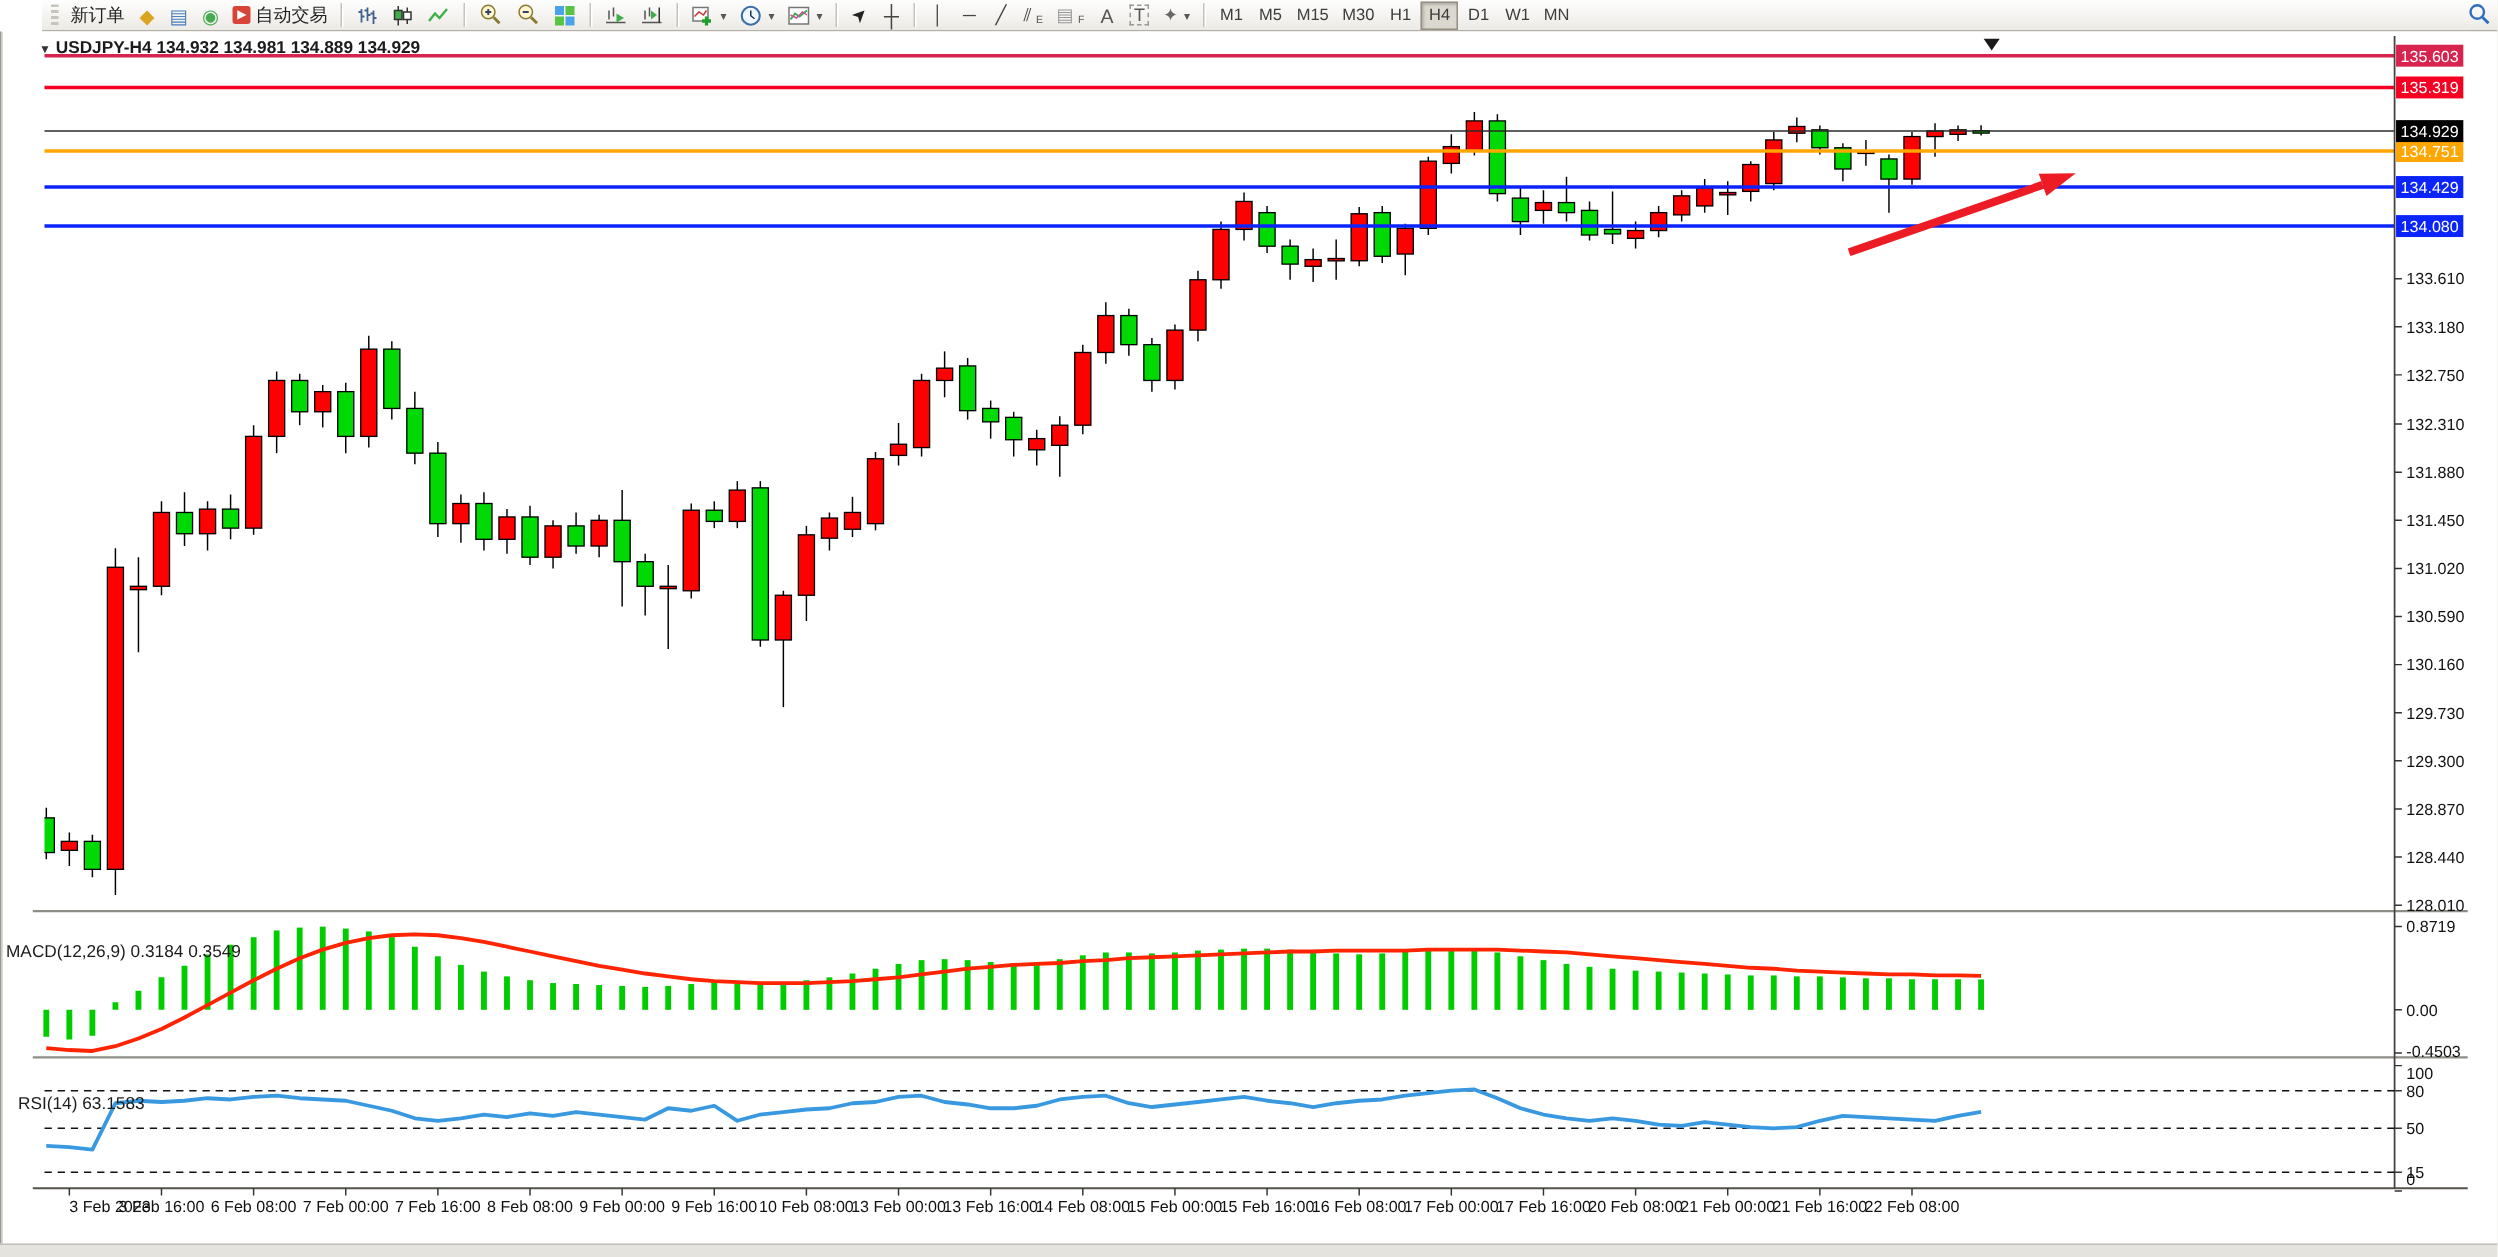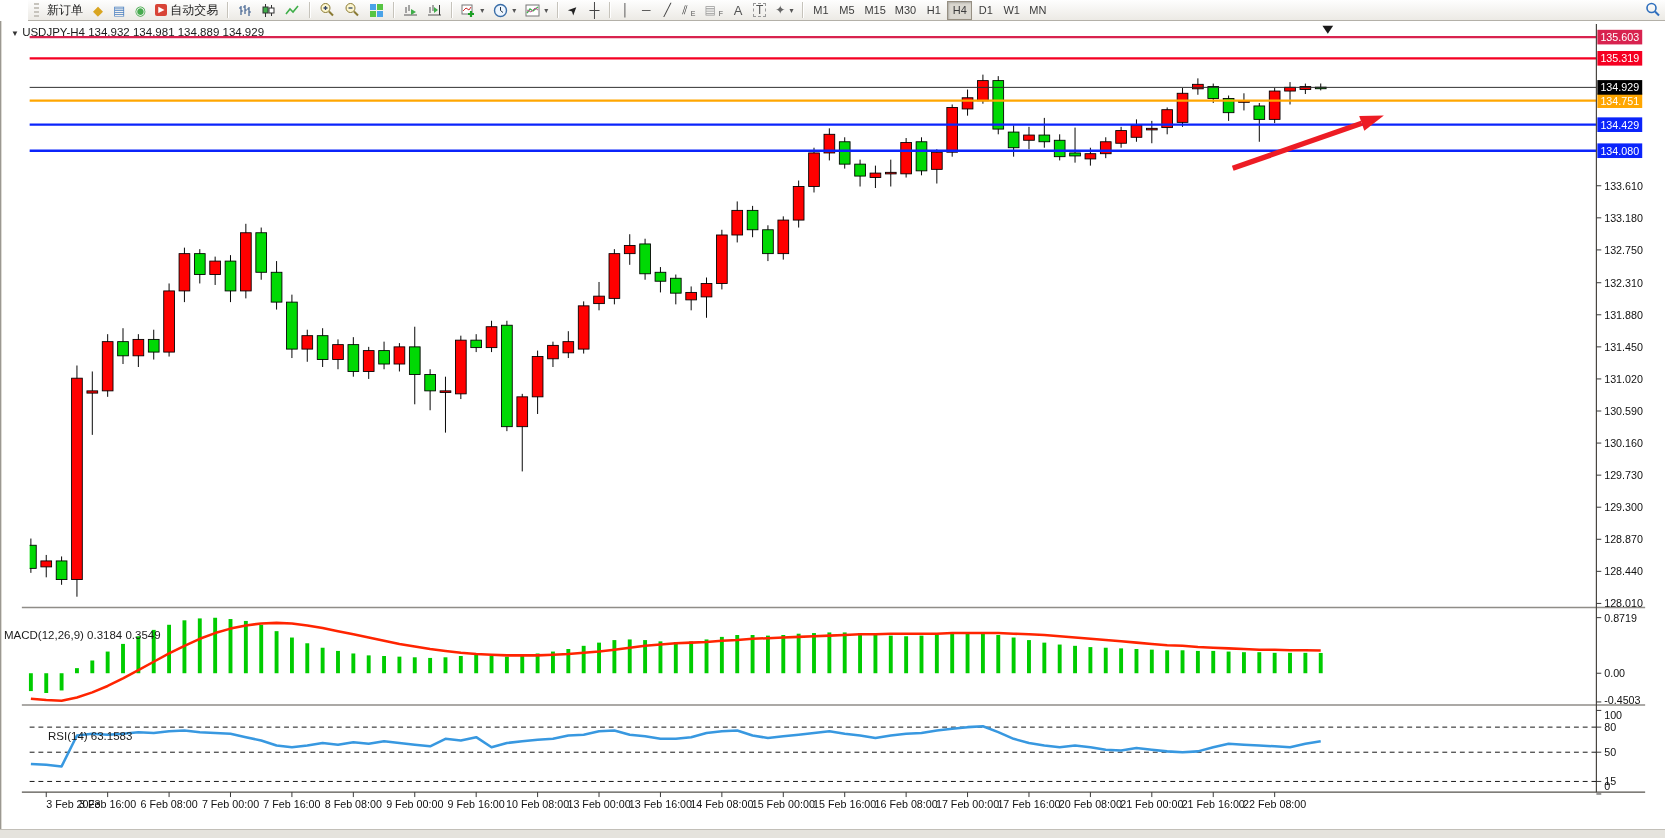--- a/index.html
+++ b/index.html
@@ -17,23 +17,23 @@
   .g{font-size:12px;line-height:1;}
   .spacer{flex:1;}
   .at-ic{width:12px;height:12px;background:#d84437;border-radius:2px;color:#fff;font-size:8px;line-height:12px;text-align:center;flex:none;}
   .badge{position:absolute;top:-3px;right:-4px;width:11px;height:11px;border-radius:50%;background:#e52b1e;color:#fff;
     font:bold 8px/11px "Liberation Sans",sans-serif;text-align:center;}
   .chatwrap{position:relative;}
   
   .chart-wrap{position:absolute;top:21px;left:0;width:1665px;height:817px;background:#fff;
     border-left:1px solid #9b9891;box-shadow:inset 1px 0 0 #dcdad4;}
   .overlay{position:absolute;font:11.5px "Liberation Sans",sans-serif;color:#1b1b1b;white-space:pre;}
-  .o-title{left:10px;top:5px;}
+  .o-title{left:25px;top:5px;font-weight:bold;}
   .o-macd{left:3px;top:608px;}
-  .o-rsi{left:11px;top:709px;margin-left:36px;}
+  .o-rsi{left:11px;top:709px;}
   .tri{font-size:8px;color:#333;}
   .bottom-strip{position:absolute;left:0;bottom:0;width:1665px;height:8px;background:#e5e3dd;border-top:1px solid #c2bfb8;}
   svg text{font-family:"Liberation Sans",sans-serif;}
 </style>
 </head>
 <body>
 
 <div class="app">
 
   <div class="toolbar">

